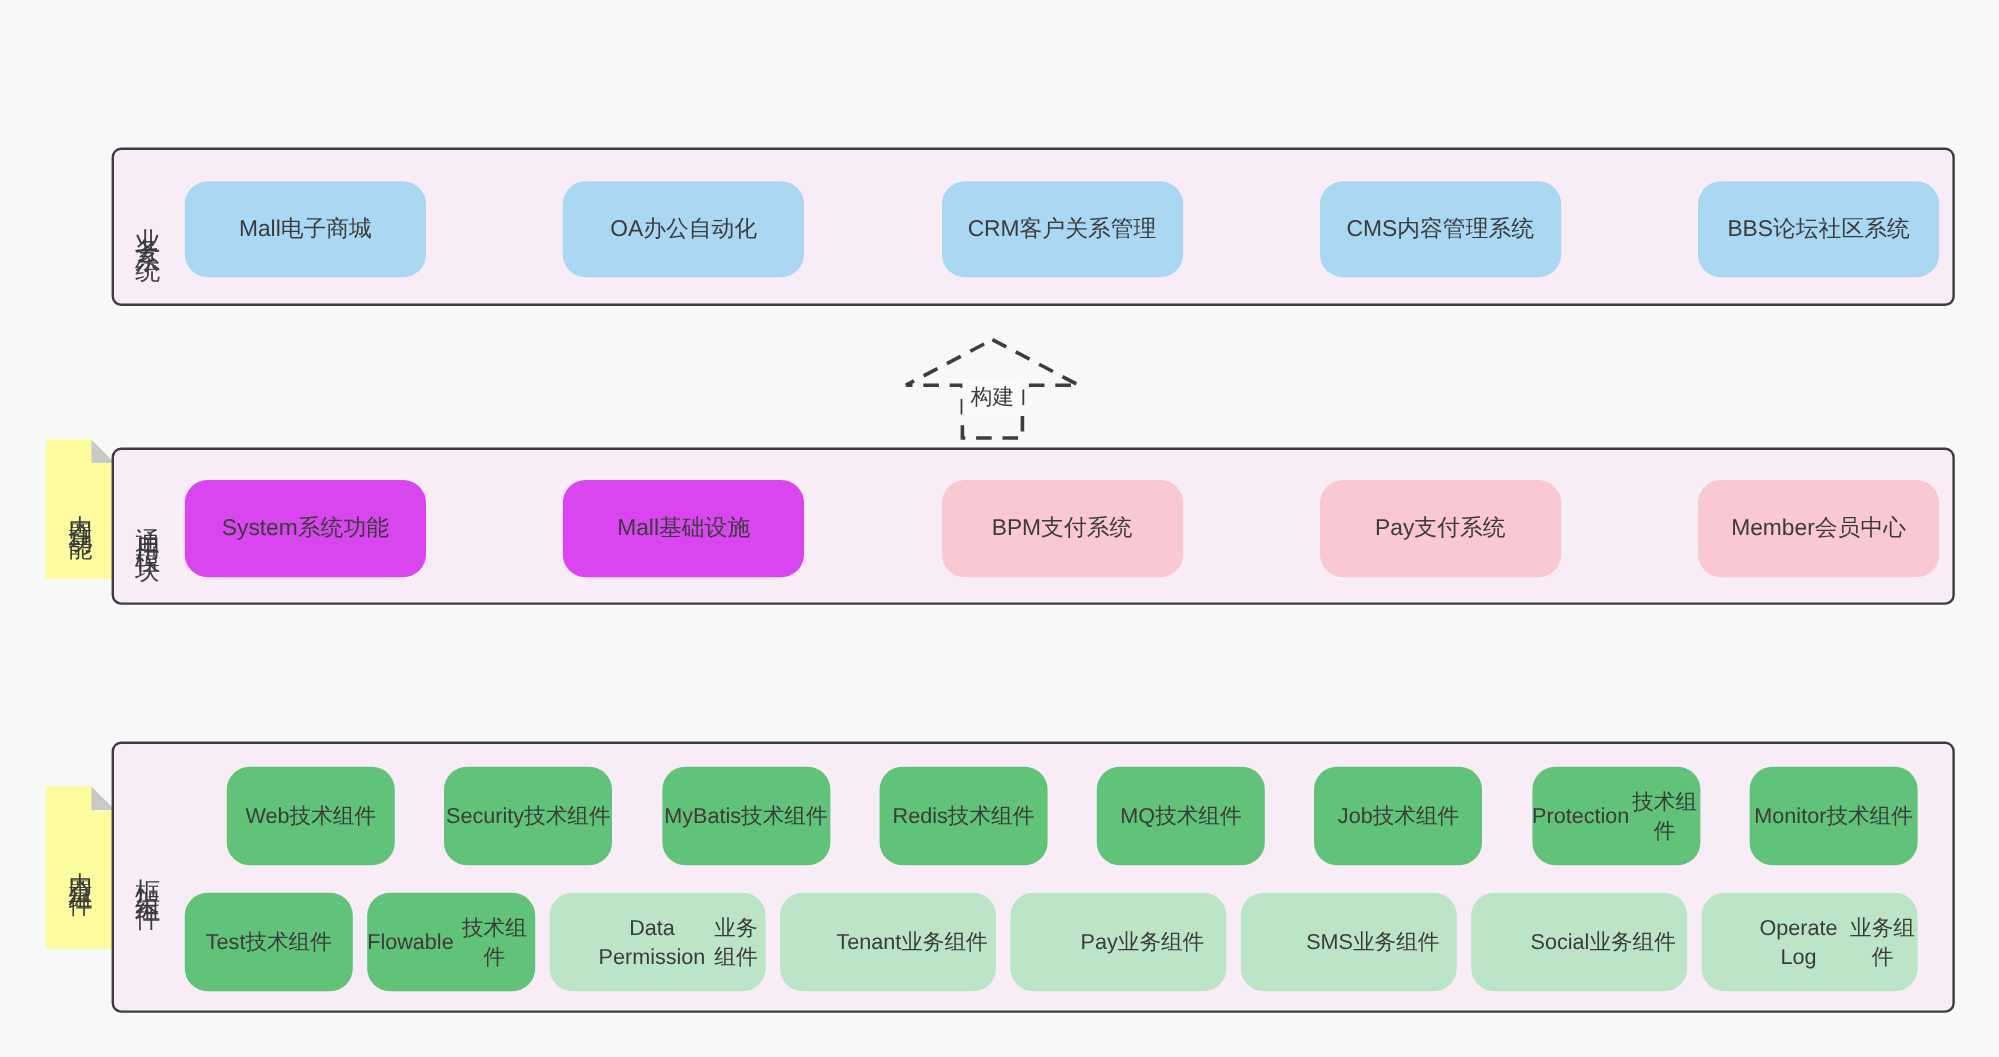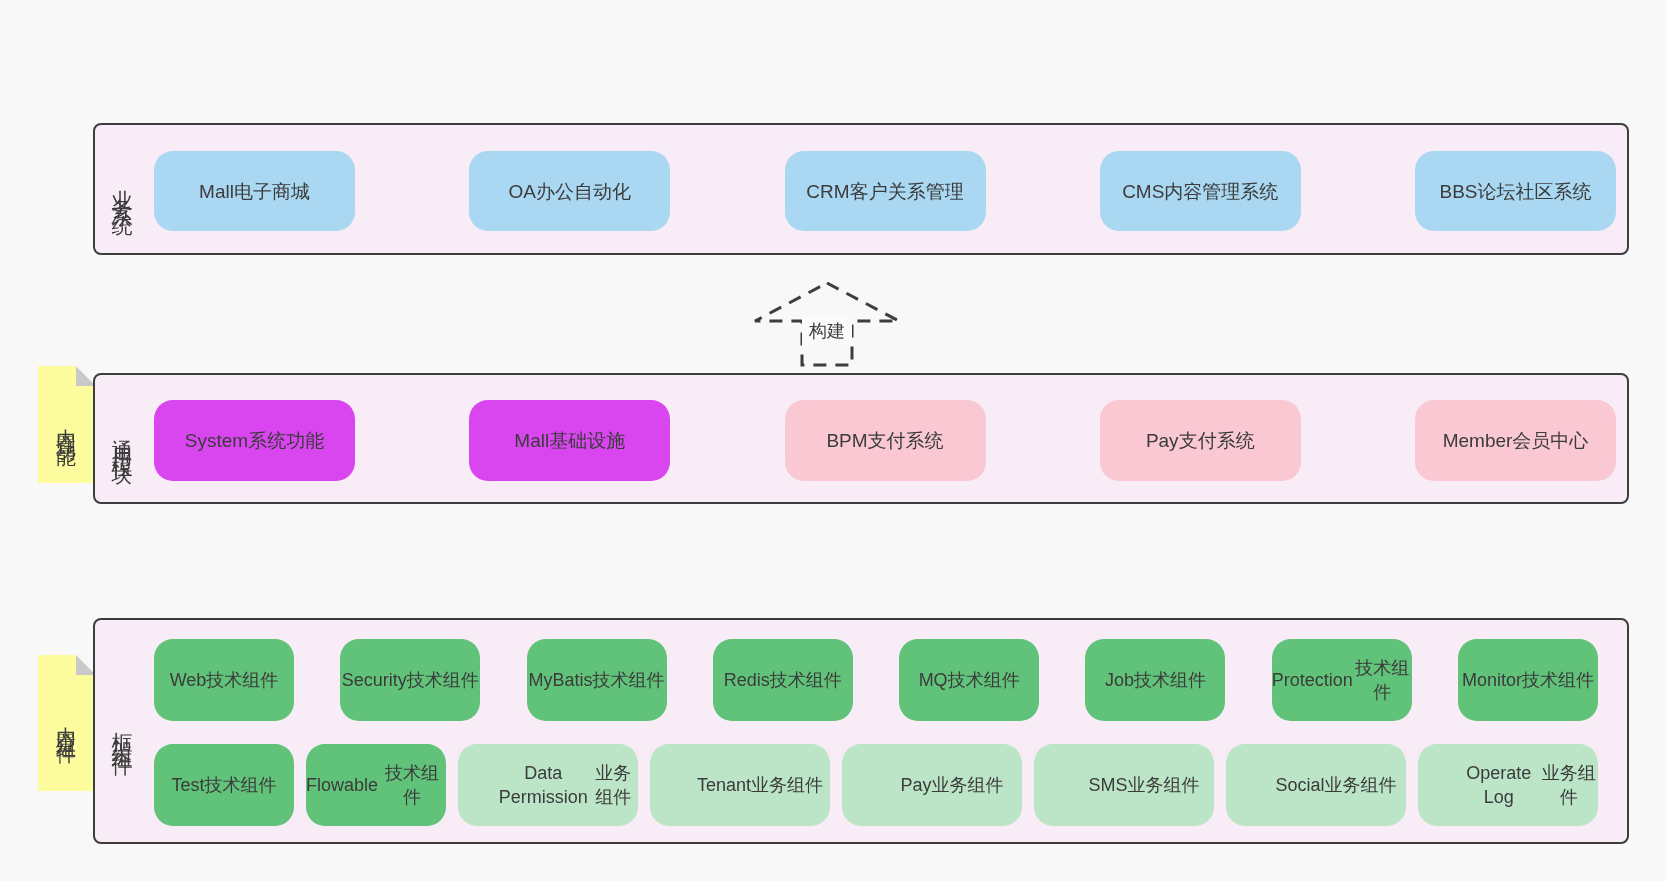--- a/index.html
+++ b/index.html
@@ -48,21 +48,21 @@
   .row {
     position: absolute;
     left: 59px;
     display: flex;
     justify-content: space-between;
   }
   .row.cols6 { right: 11px; }
   .row.cols8 { right: 29px; }
   #layer-business .row  { top: 26px; height: 80px; }
   #layer-modules .row   { top: 25px; height: 81px; }
-  #layer-framework .row-1 { top: 19px;  height: 82px; }
+  #layer-framework .row-1 { top: 19px;  height: 82px; margin-left: 35px; }
   #layer-framework .row-2 { top: 124px; height: 82px; }
 
   .box {
     border-radius: 19px;
     display: flex;
     flex-direction: row;
     justify-content: center;
     align-items: center;
     text-align: center;
     font-size: 19px;

